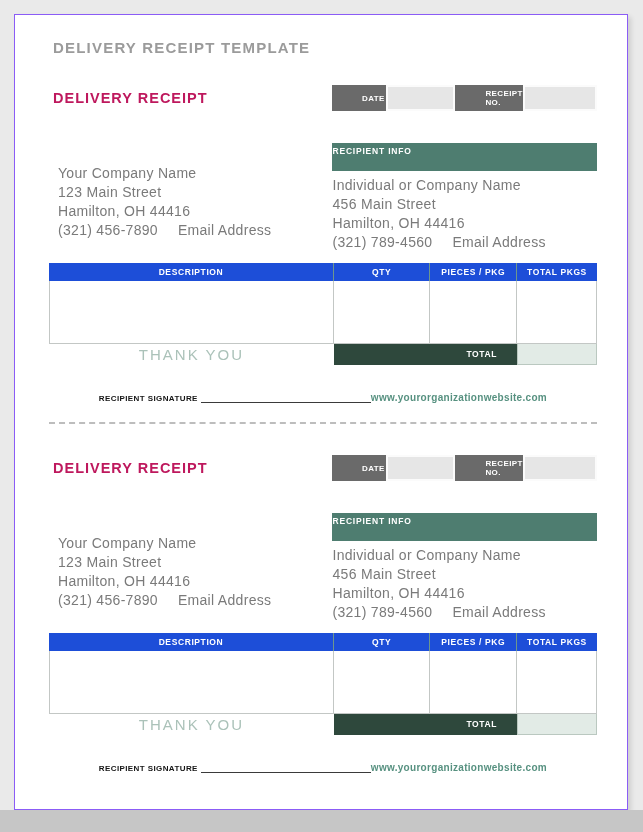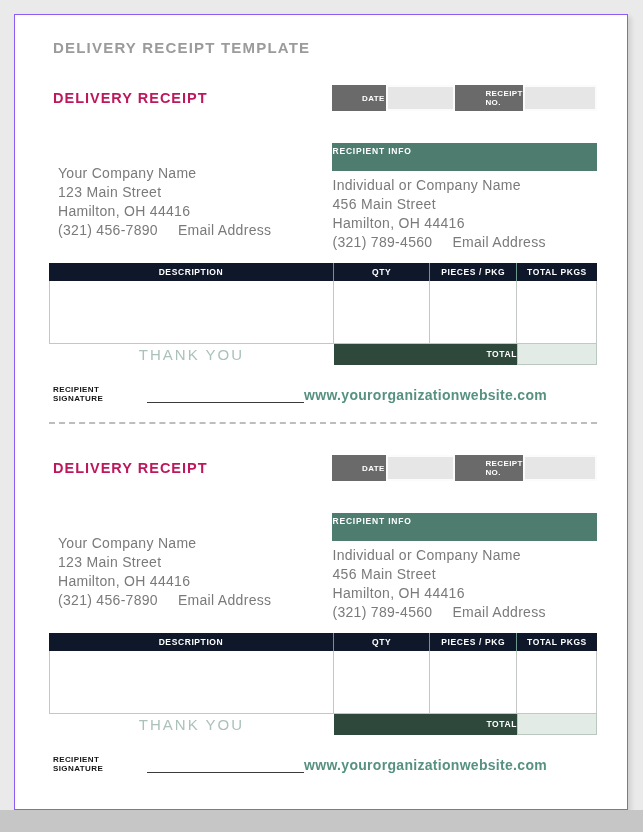--- a/index.html
+++ b/index.html
@@ -55,46 +55,46 @@
   .green-bar {
     height:28px; background:#4e7d70; color:#ffffff;
     font-size:8.5px; font-weight:bold; text-align:left;
     line-height:16px; letter-spacing:0.8px; margin-bottom:5px;
   }
   .info-line { color:#7a7a7a; font-size:14px; line-height:19px; letter-spacing:0.3px; }
   .email { margin-left:20px; }
   
   .pkg-table { display:grid; grid-template-columns:52% 17.6% 15.8% 14.6%; width:100%; }
   .th {
-    background:#0f172a; color:#ffffff; font-size:8.5px; font-weight:bold;
+    background:#1d4ed8; color:#ffffff; font-size:8.5px; font-weight:bold;
     text-align:center; height:18px; line-height:18px; letter-spacing:0.6px;
     border-right:1px solid #6e978c;
   }
   .th:nth-child(4) { border-right:none; }
   .td { height:63px; background:#ffffff; border-bottom:1px solid #c3c7c5; border-right:1px solid #c3c7c5; }
   .td.first { border-left:1px solid #c3c7c5; }
   .thankyou-cell {
     height:21px; display:flex; align-items:center; justify-content:center;
     color:#abc2b9; font-weight:normal; font-size:15px; letter-spacing:2px;
   }
   .total-bar {
     grid-column:2/4; height:21px; background:#2e483c; color:#ffffff;
     font-size:8.5px; font-weight:bold; text-align:right;
-    line-height:21px; padding-right:0; letter-spacing:0.6px;
+    line-height:21px; padding-right:20px; letter-spacing:0.6px;
   }
   .total-cell { height:21px; background:#e2ebe6; border:1px solid #bac8c0; border-top:none; }
   
   .sig-row {
     display:flex; justify-content:flex-end; align-items:flex-end;
     margin-top:25px; padding:0 50px 0 4px; height:13px;
   }
   .sig-left { display:flex; align-items:flex-end; }
   .sig-label { color:#141414; font-size:8px; font-weight:bold; letter-spacing:0.4px; }
   .sig-line { display:inline-block; width:170px; border-bottom:1px solid #3a3a3a; margin-left:3px; height:9px; }
-  .website { color:#579180; font-size:14px; font-weight:bold; letter-spacing:0.3px; }
+  .website { color:#579180; font-size:10px; font-weight:bold; letter-spacing:0.3px; }
   
   .divider { border-top:2px dashed #bdbdbd; margin-top:19px; }
   .section-2 .section-top { margin-top:31px; }
 </style>
 </head>
 <body>
 
 <div class="page">
 
   <div class="doc-title">DELIVERY RECEIPT TEMPLATE</div>

